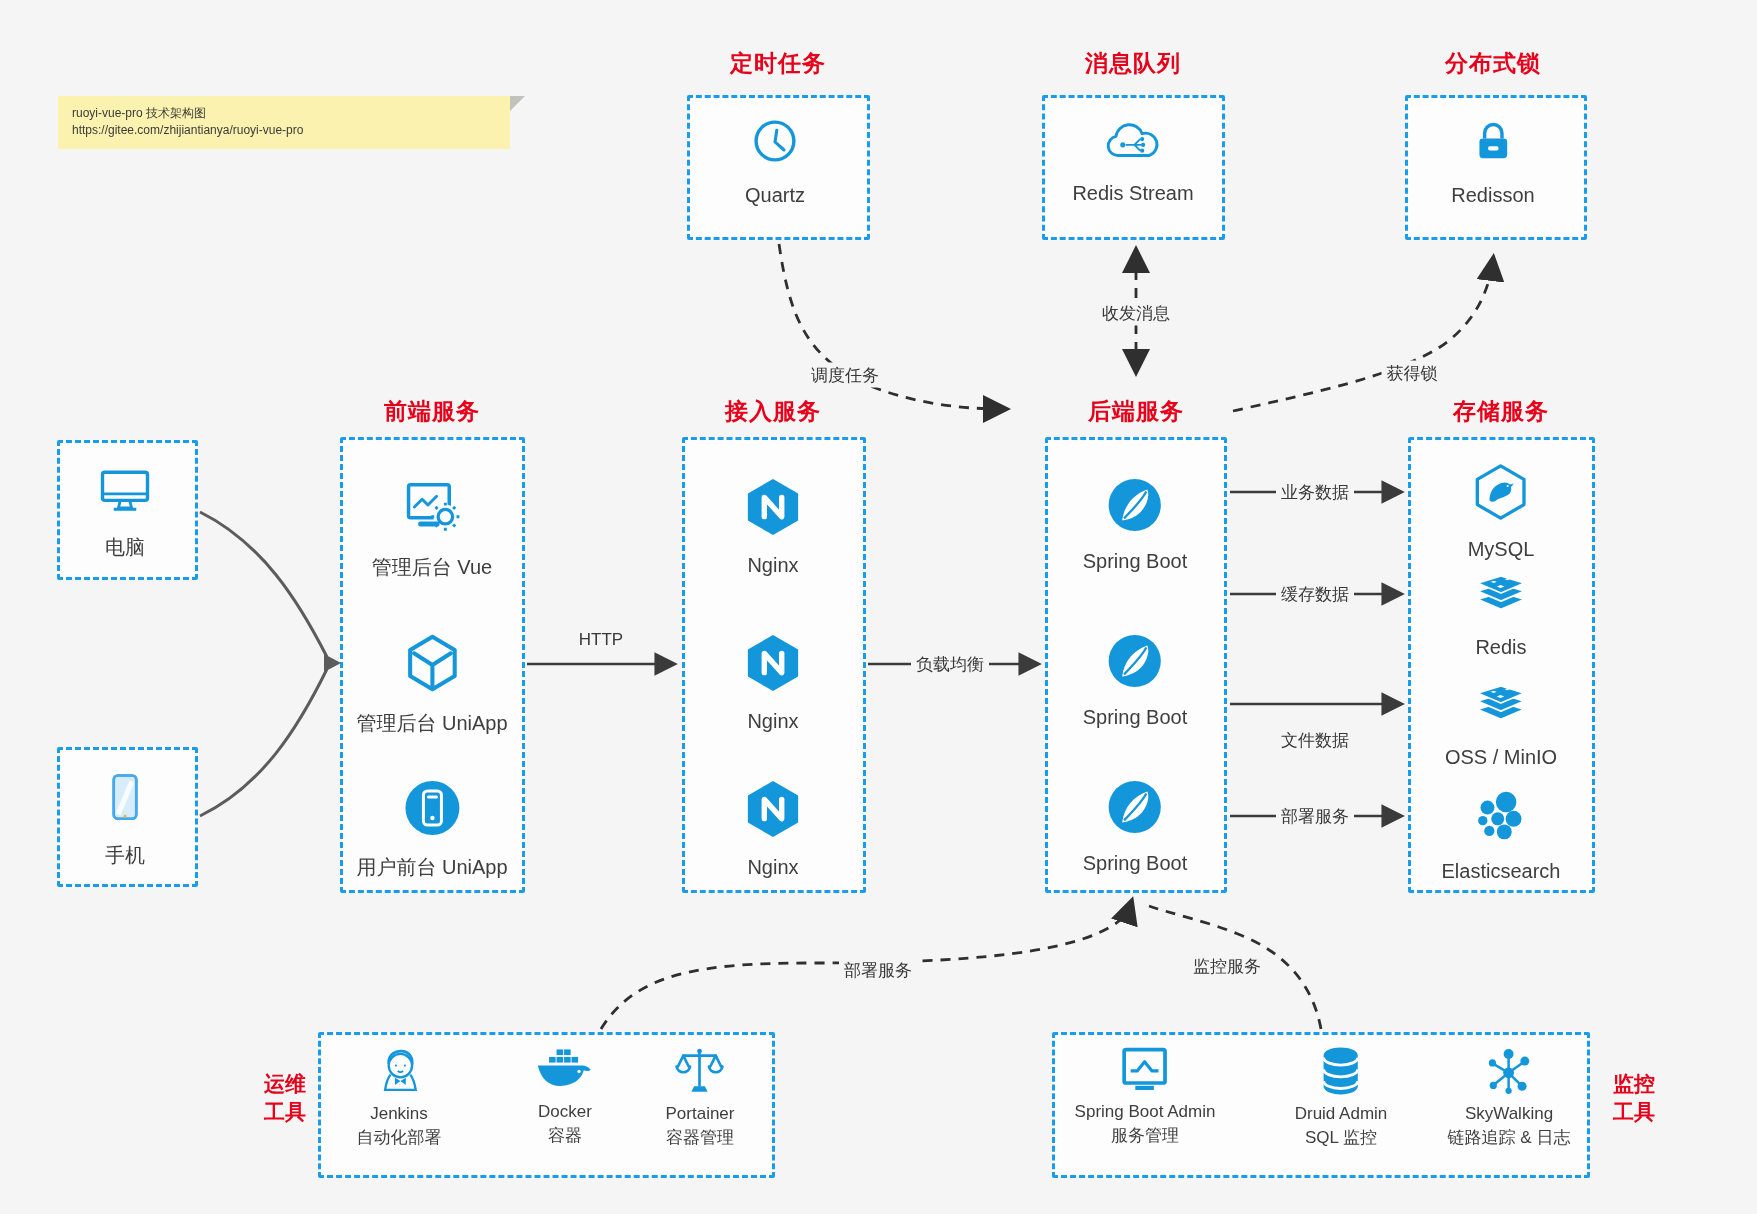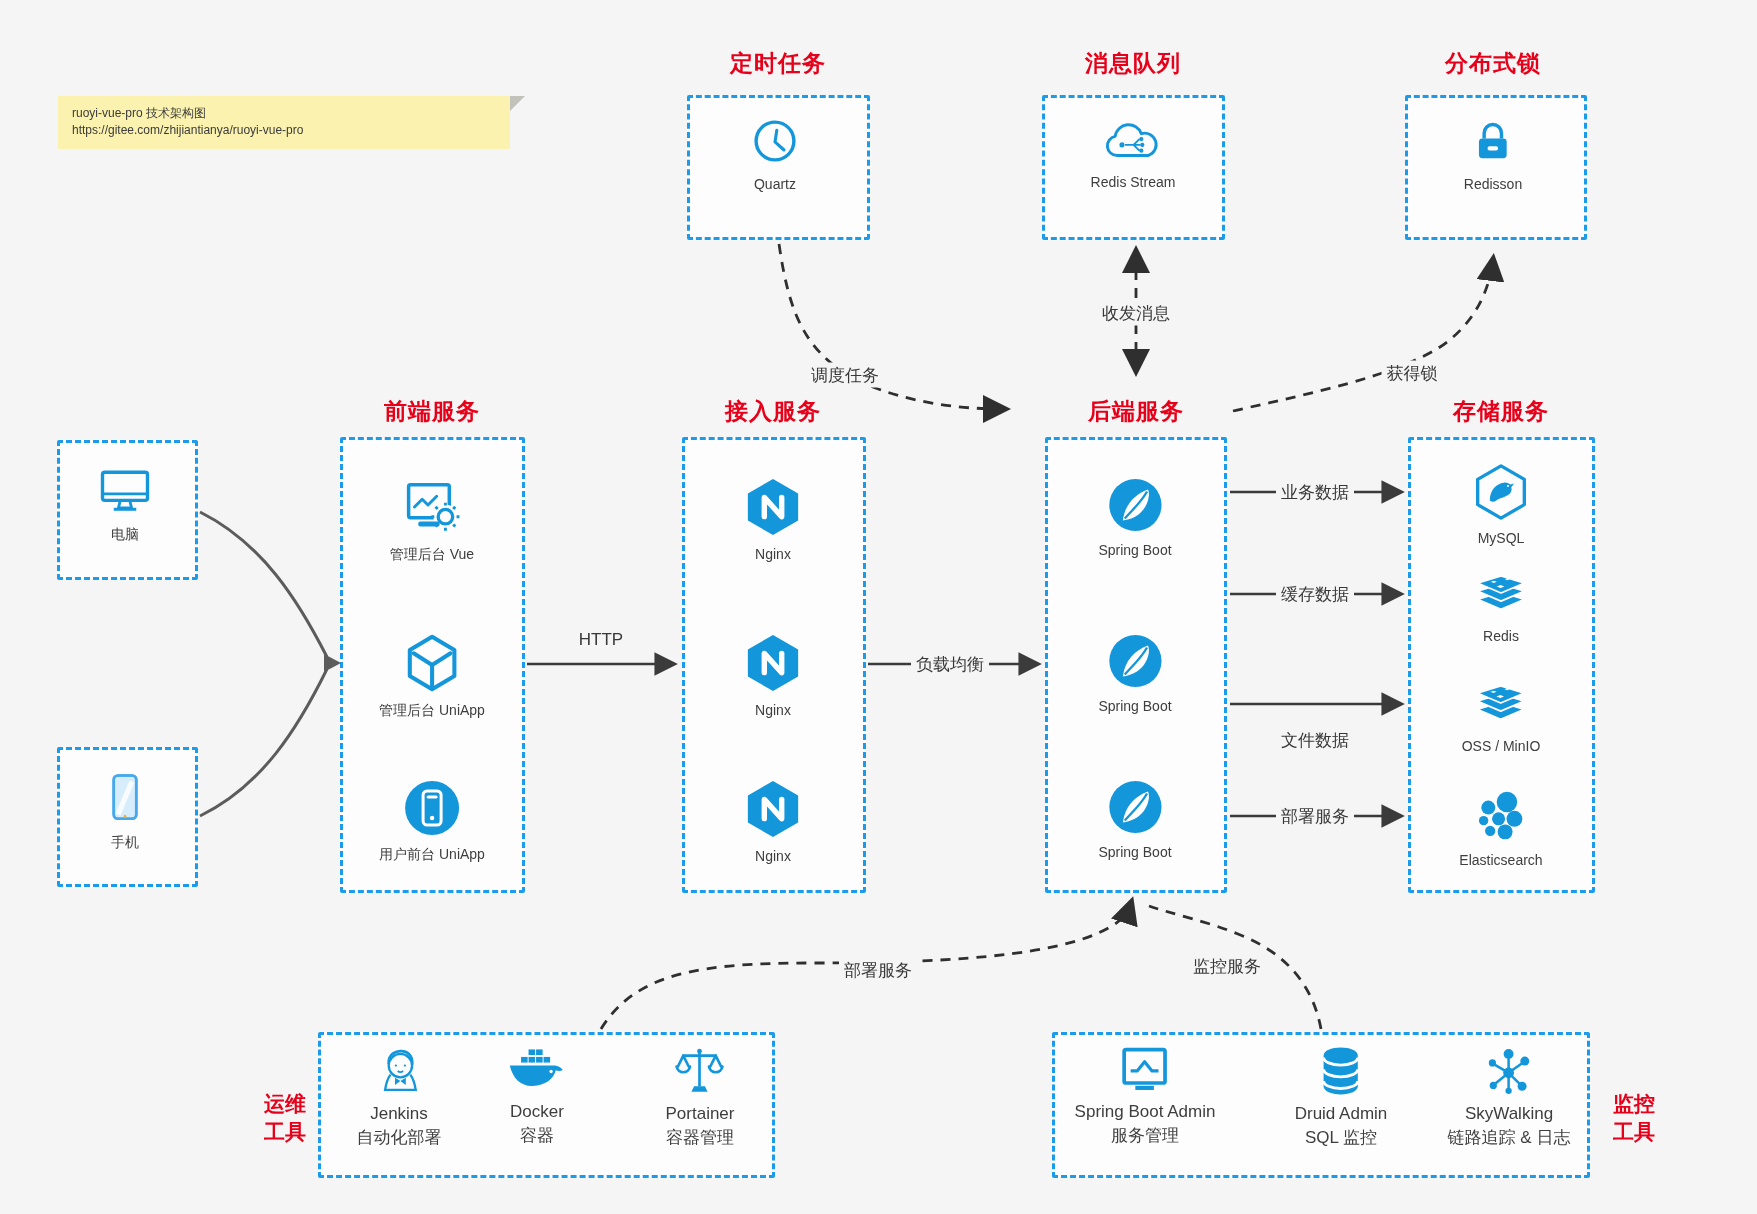--- a/index.html
+++ b/index.html
@@ -2,24 +2,24 @@
 <html><head>
 <meta charset="utf-8">
 <style>
   html,body{margin:0;padding:0;background:#e9e9ea;}
   #canvas{position:relative;width:1757px;height:1214px;background:#f5f5f6;overflow:hidden;
           font-family:"Liberation Sans","DejaVu Sans",sans-serif;}
   .box{position:absolute;border:3px dashed #1b9ceb;background:#fdfdfe;border-radius:2px;}
   .col-title{position:absolute;transform:translateX(-50%);color:#e60019;font-weight:bold;
              font-size:23px;white-space:nowrap;letter-spacing:1px;}
   .side-title{position:absolute;transform:translateX(-50%);color:#e60019;font-weight:bold;
-              font-size:21px;line-height:1.32;text-align:center;white-space:nowrap;margin-top:20px;}
+              font-size:21px;line-height:1.32;text-align:center;white-space:nowrap;}
   .node{position:absolute;transform:translateX(-50%);text-align:center;z-index:3;}
   .node .ic{display:block;margin:0 auto;}
-  .node .lbl{display:block;margin-top:4px;font-size:14px;color:#3e3e3e;white-space:nowrap;}
+  .node .lbl{display:block;margin-top:12px;font-size:20px;color:#3e3e3e;white-space:nowrap;}
   .bnode .lbl2{display:block;font-size:17px;color:#3e3e3e;line-height:1.42;white-space:nowrap;text-align:center;}
   .edge-label{position:absolute;transform:translate(-50%,-50%);background:#f5f5f6;
               padding:1px 5px;font-size:17px;color:#383838;white-space:nowrap;z-index:4;}
   #edges{position:absolute;left:0;top:0;z-index:2;pointer-events:none;}
   .note{position:absolute;left:58px;top:96px;width:424px;background:#faf2ae;
         padding:9px 14px;font-size:12px;color:#3b3b3b;line-height:1.45;z-index:3;}
   .note .fold{position:absolute;right:-15px;top:0;width:0;height:0;
               border-top:15px solid #c2c2ba;border-right:15px solid transparent;}
 </style>
 </head>
@@ -328,21 +328,21 @@
           <path d="M20,34 C17,38 15,44 14,51 H48 C47,44 45,38 42,34"></path>
           <path d="M31,41 l-6,-3.5 v8 z M31,41 l6,-3.5 v8 z" fill="#1496db" stroke="none"></path>
           <circle cx="26" cy="24" r="1.2" fill="#1496db" stroke="none"></circle>
           <circle cx="36" cy="24" r="1.2" fill="#1496db" stroke="none"></circle>
           <path d="M28,30 c2,1.6 4,1.6 6,0" stroke-width="2"></path>
         </svg>
     </span>
     <span class="lbl2">Jenkins</span>
     <span class="lbl2">自动化部署</span>
   </div>
-  <div class="node bnode" style="left:537px;top:1046px">
+  <div class="node bnode" style="left:565px;top:1046px">
     <span class="ic">
       <svg width="60" height="50" viewBox="0 0 64 52" fill="#1496db">
           <rect x="23" y="3" width="7" height="6"></rect>
           <rect x="31" y="3" width="7" height="6"></rect>
           <rect x="15" y="11" width="7" height="6"></rect>
           <rect x="23" y="11" width="7" height="6"></rect>
           <rect x="31" y="11" width="7" height="6"></rect>
           <rect x="39" y="11" width="7" height="6"></rect>
           <path d="M3,20 H49 c5,0 9,2 10.5,5 c-2,1.2 -5,1.3 -7.5,0.3 C50,34 41,42 27,42 C14,42 6,33 3,20 Z"></path>
           <circle cx="47" cy="26.5" r="1.8" fill="#fff"></circle>

